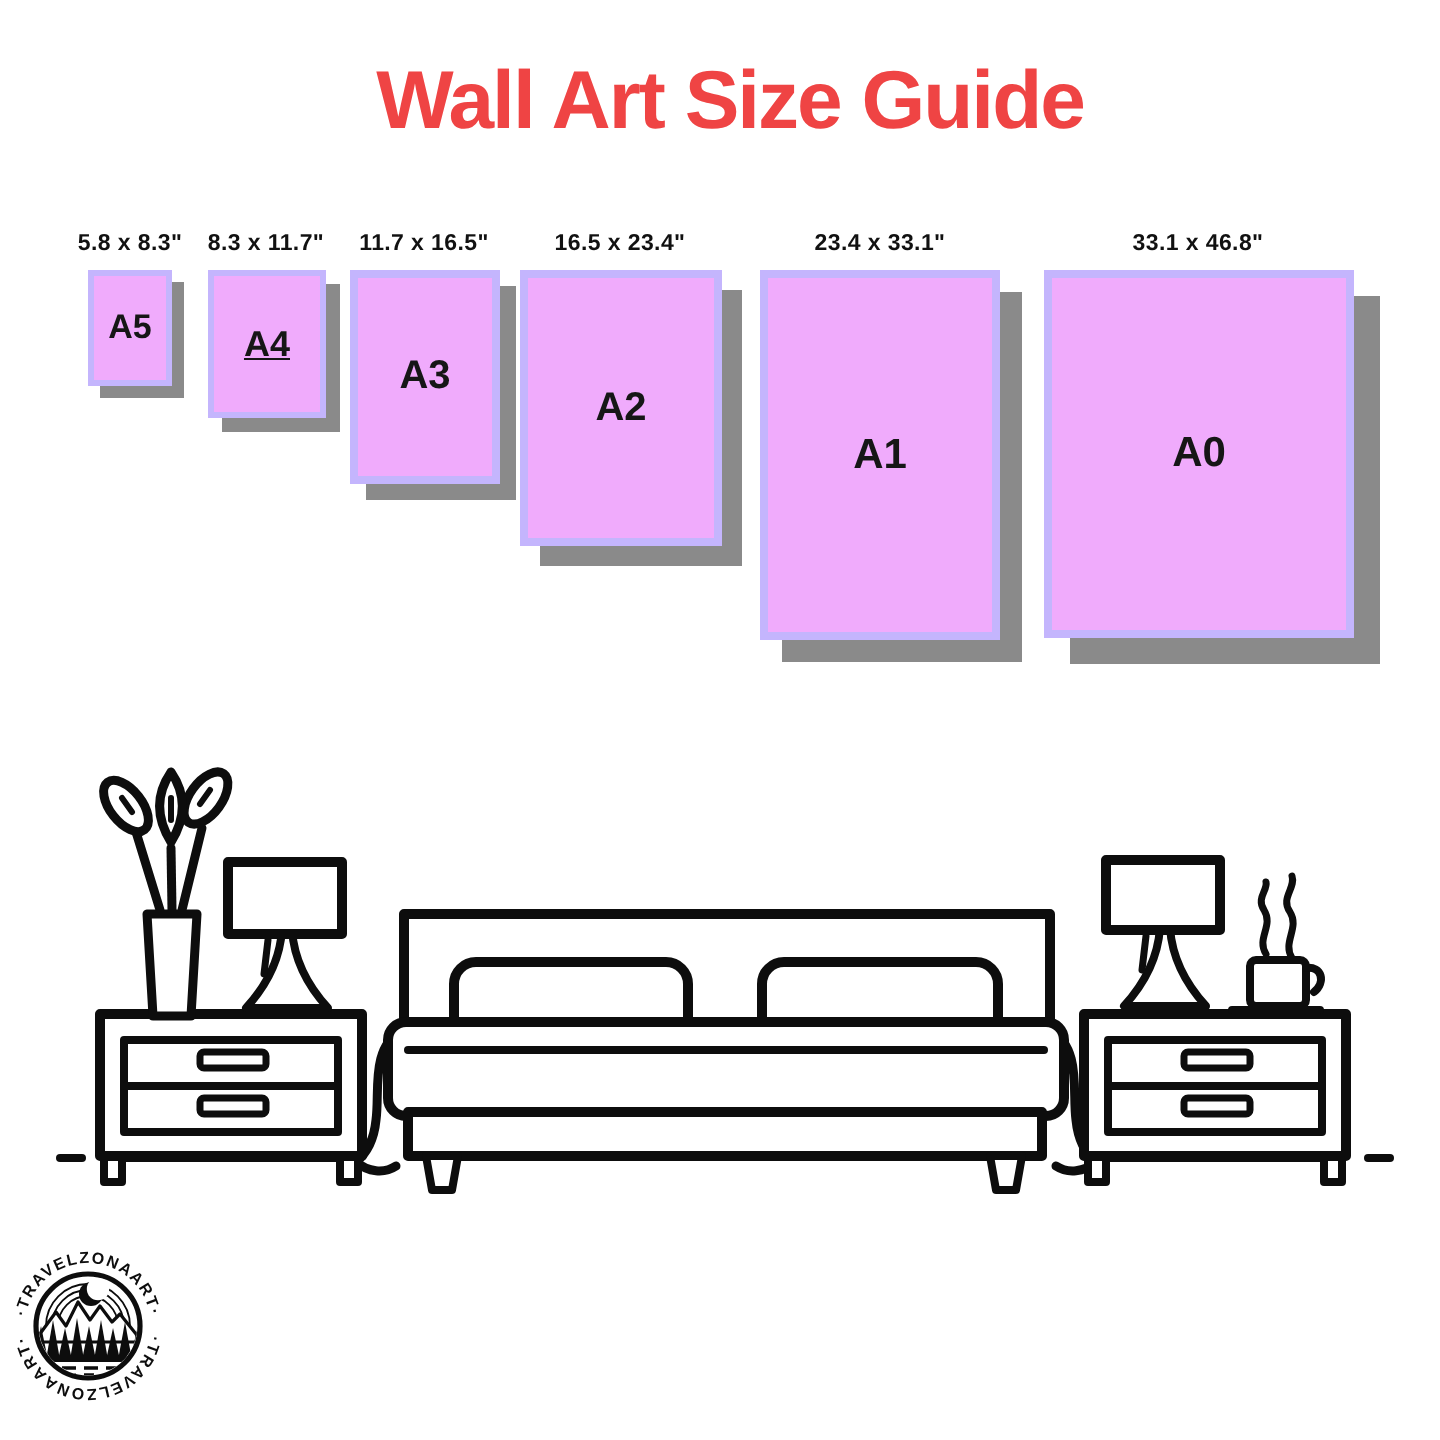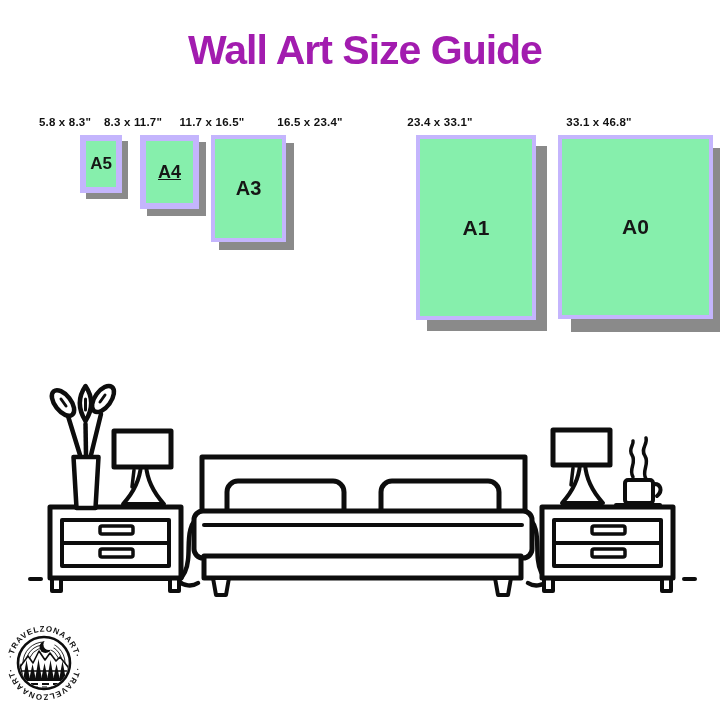--- a/index.html
+++ b/index.html
@@ -2,27 +2,27 @@
 <html><head>
 <meta charset="utf-8">
 <style>
   html,body{margin:0;padding:0;background:#fff;}
   #poster{
     position:relative;width:720px;height:720px;background:#ffffff;overflow:hidden;
     font-family:"Liberation Sans", sans-serif;color:#0d0d0d;
   }
   .title{
     position:absolute;left:365px;top:27px;transform:translateX(-50%);
-    font-size:41px;font-weight:700;letter-spacing:-1px;white-space:nowrap;color:#a21caf;
+    font-size:41px;font-weight:700;letter-spacing:-1px;white-space:nowrap;color:#ef4444;
   }
   
   .frame{
-    position:absolute;background:#86efac;border:6px solid #c4b5fd;box-sizing:border-box;
+    position:absolute;background:#f0abfc;border:3px solid #c4b5fd;box-sizing:border-box;
     display:flex;align-items:center;justify-content:center;
-    font-weight:700;color:#161616;margin-left:36px;
+    font-weight:700;color:#161616;
   }
   .size-label{
     position:absolute;top:116px;transform:translateX(-50%);
     font-size:11.5px;font-weight:700;letter-spacing:0.2px;white-space:nowrap;color:#111;
   }
   .f-a5{left:44px;top:135px;width:42px;height:58px;box-shadow:6px 6px 0 #8a8a8a;font-size:17px;}
   .f-a4{left:104px;top:135px;width:59px;height:74px;box-shadow:7px 7px 0 #8a8a8a;font-size:18px;text-decoration:underline;}
   .f-a3{left:175px;top:135px;width:75px;height:107px;border-width:4px;box-shadow:8px 8px 0 #8a8a8a;font-size:20px;}
   .f-a2{left:260px;top:135px;width:101px;height:138px;border-width:4px;box-shadow:10px 10px 0 #8a8a8a;font-size:20px;}
   .f-a1{left:380px;top:135px;width:120px;height:185px;border-width:4px;box-shadow:11px 11px 0 #8a8a8a;font-size:21px;justify-content:center;}
@@ -55,20 +55,23 @@
 
   <div class="frame f-a5">
       <span>A5</span>
     </div>
   <div class="frame f-a4">
       <span>A4</span>
     </div>
   <div class="frame f-a3">
       <span>A3</span>
     </div>
+  <div class="frame f-a2">
+      <span>A2</span>
+    </div>
   <div class="frame f-a1">
       <span>A1</span>
     </div>
   <div class="frame f-a0">
       <span>A0</span>
     </div>
 
   <svg class="scene" viewBox="0 373 720 232" xmlns="http://www.w3.org/2000/svg">
     <g stroke="#0d0d0d" fill="none" stroke-width="4.5" stroke-linecap="round" stroke-linejoin="round">
 

